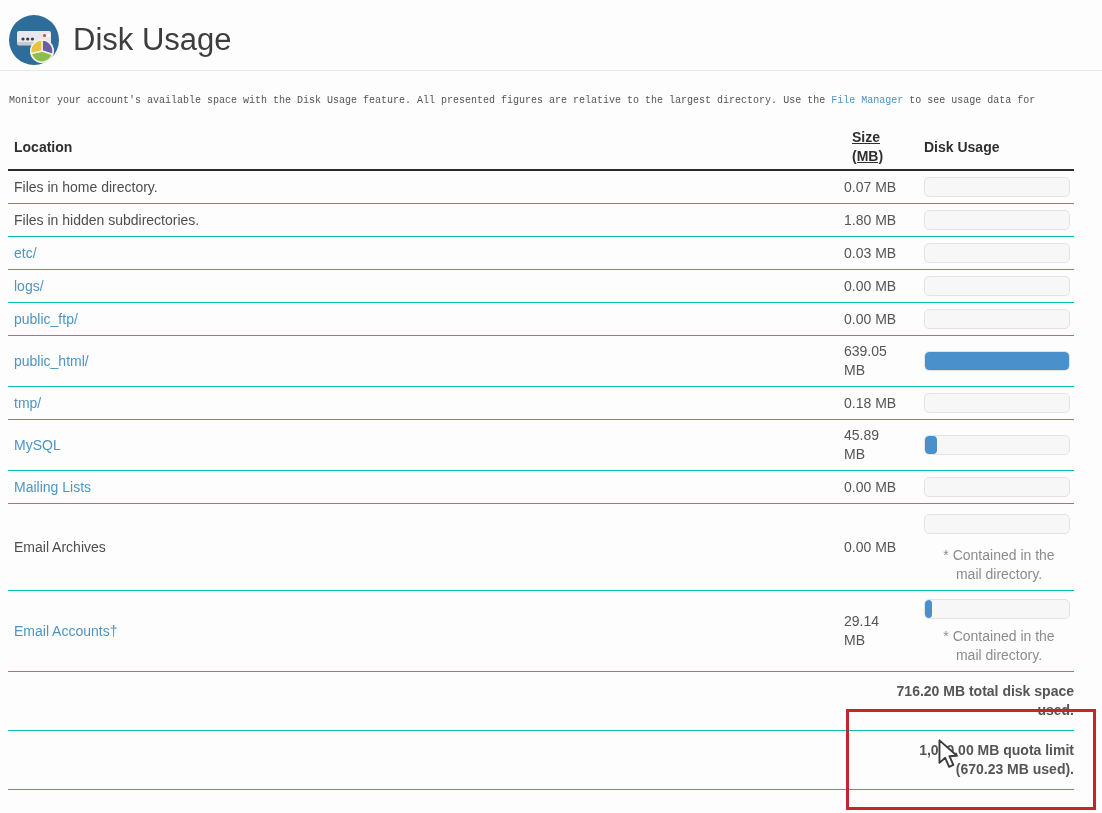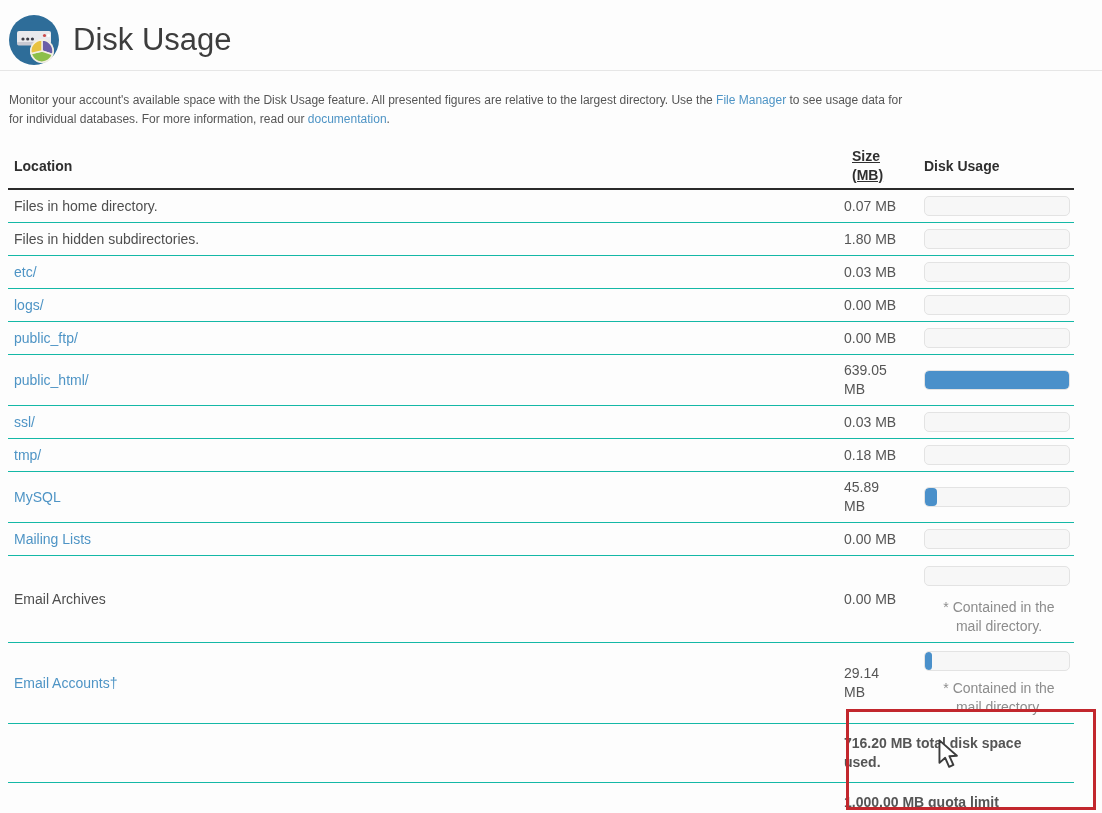--- a/index.html
+++ b/index.html
@@ -14,22 +14,22 @@
     display: flex; align-items: center; gap: 13px;
     padding: 10px 0 0 8px; height: 71px;
     border-bottom: 1px solid #e6e6e6;
   }
   .app-icon { width: 52px; height: 52px; flex: 0 0 auto; }
   .page-title {
     font-size: 31px; font-weight: 400; color: #3d3d3d; letter-spacing: 0;
   }
   
   .intro {
-    margin: 20px 0 0 9px; font-size: 12px; line-height: 19px; color: #555;
-    overflow: hidden; white-space: nowrap;
+    margin: 20px 0 0 9px; font-size: 10px; line-height: 19px; color: #555;
+    overflow: hidden; white-space: nowrap; font-family: Liberation Mono, monospace;
   }
   .intro a, .loc a { color: var(--link-blue, #4e94c5); text-decoration: none; }
   
   table.du {
     margin: 16px 0 0 8px; width: 1066px;
     border-collapse: collapse; table-layout: fixed;
     font-size: 14px; line-height: 19px;
   }
   thead tr { border-bottom: 2px solid #2b2b2b; }
   tbody tr { border-bottom: 1px solid #14b8a6; }
@@ -46,21 +46,21 @@
   td.usage { padding-left: 8px; }
   .bar {
     width: 146px; height: 20px; background: #f7f7f7;
     border: 1px solid #e3e3e3; border-radius: 5px; overflow: hidden;
   }
   .bar .fill { height: 100%; width: 0; background: var(--bar-blue, #4a90ca); border-radius: 4px; }
   .note { color: #8c8c8c; white-space: pre-line; margin-top: 8px; width: 150px; text-align: center; }
   tr.row-archives td.usage .bar { margin-top: 4px; }
   tr.row-archives .note { margin-top: 12px; }
   tr.row-accounts td.usage .bar { margin-top: 2px; }
-  tr.summary-row td { padding: 10px 0; }
+  tr.summary-row td { padding: 10px 0; text-align: right; }
   td.summary-cell { padding-left: 8px; }
   .summary-text { font-weight: bold; color: #555; white-space: pre-line; }
   
   .annotation-box {
     position: absolute; left: 846px; top: 709px; width: 250px; height: 101px;
     border: 3px solid var(--annotation-red, #c2272d); pointer-events: none;
   }
   .cursor { position: absolute; left: 937px; top: 739px; pointer-events: none; }
 </style>
 </head>
@@ -79,21 +79,20 @@
     <circle cx="34" cy="37" r="12" fill="#f3efe4"></circle>
     <path d="M34 37 L34 26 A11 11 0 0 1 44.4 40.5 Z" fill="#6b5ea8" stroke="#f3efe4" stroke-width="1.4"></path>
     <path d="M34 37 L44.4 40.5 A11 11 0 0 1 23.2 39.5 Z" fill="#8cbf4a" stroke="#f3efe4" stroke-width="1.4"></path>
     <path d="M34 37 L23.2 39.5 A11 11 0 0 1 34 26 Z" fill="#e8c241" stroke="#f3efe4" stroke-width="1.4"></path>
   </svg>
   <h1 class="page-title">Disk Usage</h1>
 </div>
 
 <div class="intro">
   <div><span>Monitor your account's available space with the Disk Usage feature. All presented figures are relative to the largest directory. Use the </span><a href="#">File Manager</a><span> to see usage data for</span></div>
-  <div><span>for individual databases. For more information, read our </span><a href="#">documentation</a><span>.</span></div>
 </div>
 
 <table class="du">
   <colgroup>
       <col style="width:836px">
       <col style="width:72px">
       <col style="width:158px">
     </colgroup>
   <thead>
     <tr>
@@ -153,29 +152,20 @@
       <td class="loc"><a href="#">public_html/</a></td>
       <td class="size">639.05
 MB</td>
       <td class="usage">
           <div class="bar">
             <div class="fill" style="width: 100%;"></div>
           </div>
         </td>
     </tr>
     <tr>
-      <td class="loc"><a href="#">ssl/</a></td>
-      <td class="size">0.03 MB</td>
-      <td class="usage">
-          <div class="bar">
-            <div class="fill" style="width: 0%;"></div>
-          </div>
-        </td>
-    </tr>
-    <tr>
       <td class="loc"><a href="#">tmp/</a></td>
       <td class="size">0.18 MB</td>
       <td class="usage">
           <div class="bar">
             <div class="fill" style="width: 0%;"></div>
           </div>
         </td>
     </tr>
     <tr>
       <td class="loc"><a href="#">MySQL</a></td>

